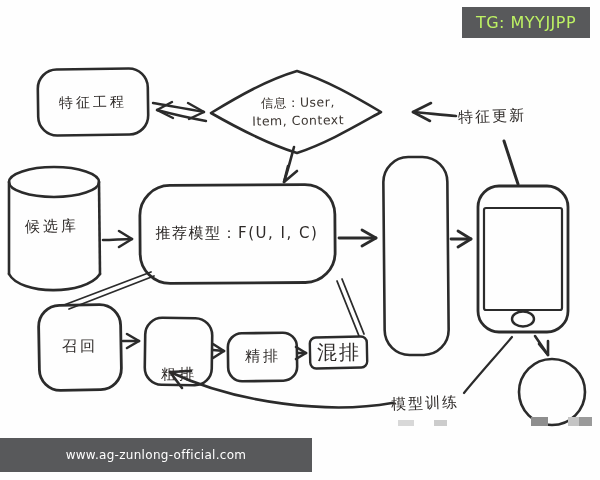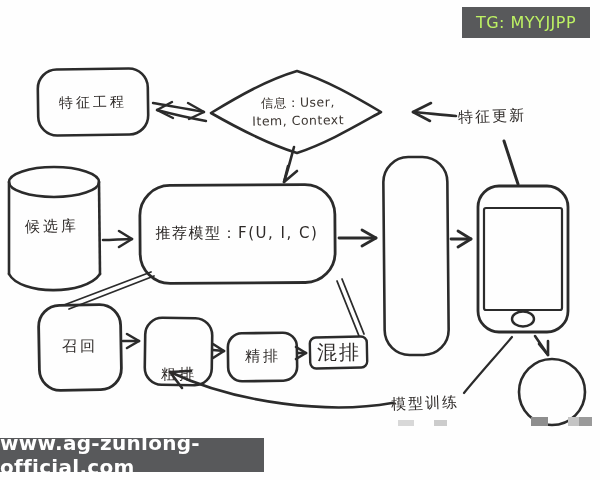--- a/index.html
+++ b/index.html
@@ -33,24 +33,24 @@
   .lbl-mixed{font-size:20px;letter-spacing:2px;}
   .lbl-monitor{font-size:13.5px;letter-spacing:1px;line-height:1.5;}
   .lbl-edge{font-size:15px;letter-spacing:2px;transform:translate(-50%,-50%) rotate(-2deg);}
   .badge{
     position:absolute;left:462px;top:7px;width:128px;height:31px;
     background:#58595b;color:#bef264;
     display:flex;align-items:center;justify-content:center;
     font-size:16px;letter-spacing:0.5px;
   }
   .footer-bar{
-    position:absolute;left:0;top:438px;width:264px;height:34px;
+    position:absolute;left:0;top:438px;width:312px;height:34px;
     background:#58595b;color:#fff;
     display:flex;align-items:center;justify-content:center;
-    font-size:20px;letter-spacing:0.3px;font-weight:bold;
+    font-size:12px;letter-spacing:0.3px;
   }
 </style>
 </head>
 <body>
 
 <div class="stage">
 
   <svg class="diagram" width="600" height="480" viewBox="0 0 600 480">
 
     <rect class="node" x="38" y="69" width="110" height="66" rx="19" stroke-width="2.6" transform="rotate(-0.8 93 102)"></rect>

